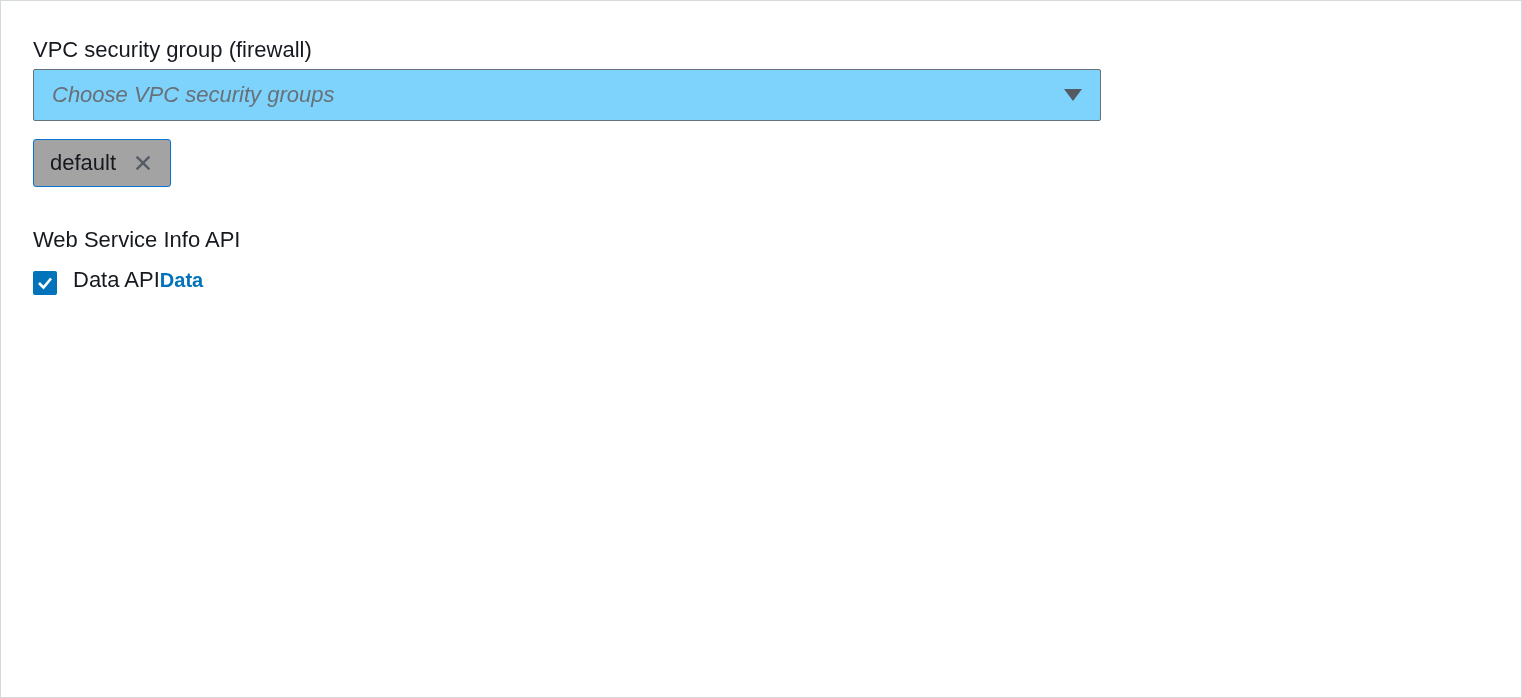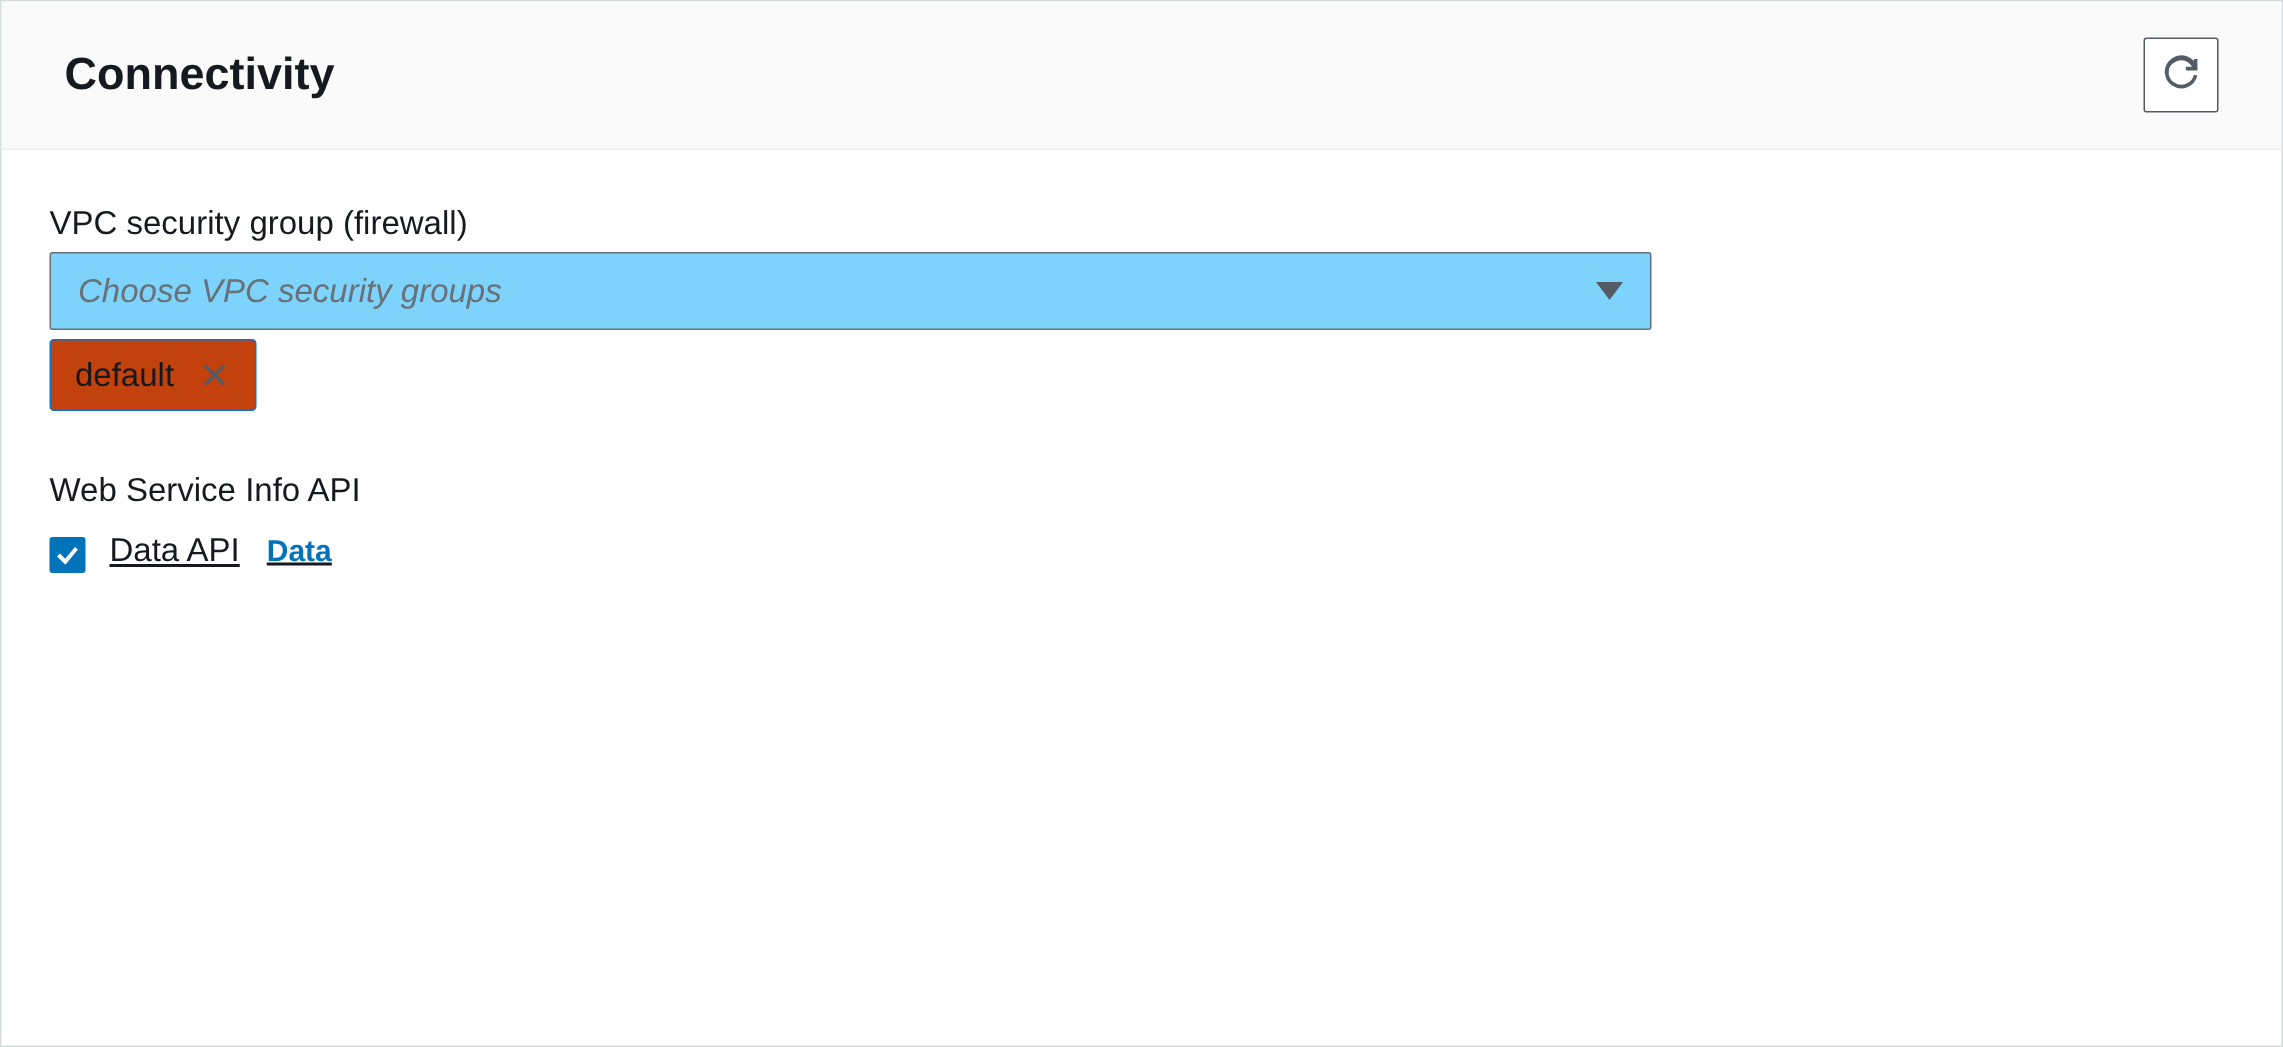--- a/index.html
+++ b/index.html
@@ -70,24 +70,24 @@
     .caret-down {
       width: 0; height: 0;
       border-left: 9px solid transparent;
       border-right: 9px solid transparent;
       border-top: 12px solid #545b64;
     }
     .token {
       display: inline-flex;
       align-items: center;
       border: 1px solid #0972d3;
-      background: #c2410c;
+      background: #a3a3a3;
       border-radius: 3px;
       padding: 10px 16px;
-      margin-top: 6px;
+      margin-top: 18px;
       gap: 16px;
     }
     .token-label {
       font-size: 22px;
       color: #16191f;
     }
     .token-close {
       cursor: pointer;
       display: flex;
       align-items: center;
@@ -108,23 +108,21 @@
       align-items: center;
       justify-content: center;
       cursor: pointer;
       flex-shrink: 0;
       margin-top: 4px;
     }
     .checkbox-content { max-width: 990px; }
     .checkbox-title-row {
       display: flex;
       align-items: baseline;
-      gap: 18px;
       margin-bottom: 8px;
-      text-decoration: underline;
     }
     .checkbox-title {
       font-size: 22px;
       color: #16191f;
     }
     .info-link {
       font-size: 20px;
       color: #0073bb;
       font-weight: 700;
       cursor: pointer;
@@ -132,33 +130,20 @@
     .checkbox-desc {
       font-size: 21px;
       color: #545b64;
       line-height: 1.5;
     }
   </style>
 </head>
 <body>
 
 <div class="panel">
-  <div class="panel-header">
-    <h1 class="panel-title">Connectivity</h1>
-    <button class="refresh-btn">
-      <span>
-        <svg width="26" height="26" viewBox="0 0 24 24" fill="none" stroke="#545b64" stroke-width="2.2">
-          <path d="M21 3v6h-6"></path>
-          <path d="M3 12a9 9 0 0 1 15.5-6.3L21 9"></path>
-          <path d="M21 12a9 9 0 1 1-2.64-6.36" stroke="none"></path>
-          <path d="M21 9A9 9 0 1 0 21 13"></path>
-        </svg>
-      </span>
-    </button>
-  </div>
 
   <div class="panel-body">
 
     <div>
       <div class="section-label">VPC security group (firewall)</div>
 
       <div class="select-wrap">
         <span class="select-placeholder">Choose VPC security groups</span>
         <span class="caret-down"></span>
       </div>

